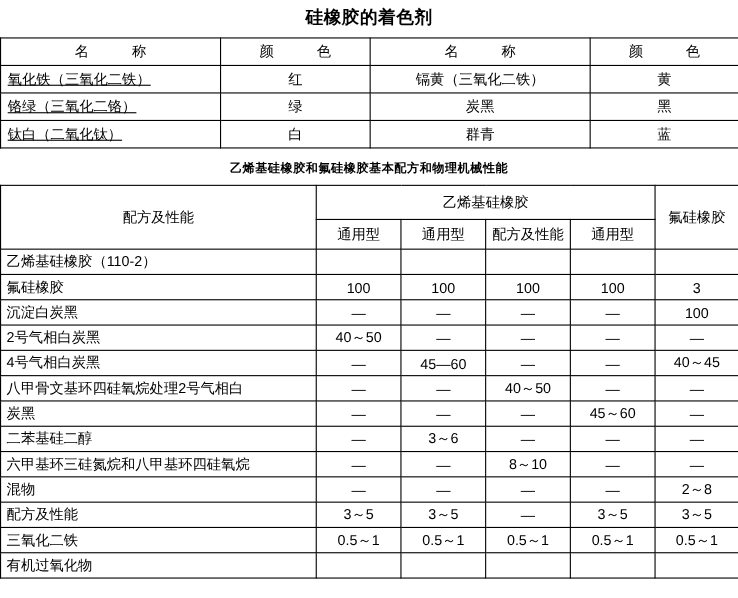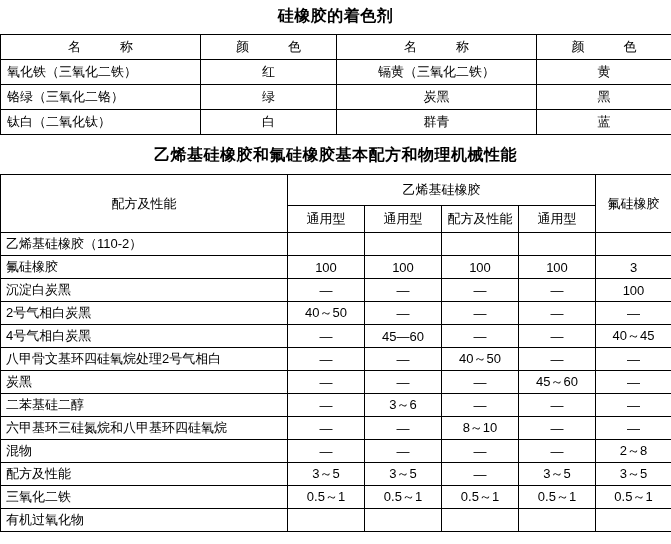--- a/index.html
+++ b/index.html
@@ -22,41 +22,42 @@
   .title {
     text-align: center;
     font-weight: bold;
     font-size: 16px;
     padding: 6px 0 7px 0;
     letter-spacing: 0.5px;
   }
   .title2 {
     text-align: center;
     font-weight: bold;
-    font-size: 16px;
+    font-size: 11px;
     padding: 10px 0 8px 0;
     letter-spacing: 0.5px;
   }
   table {
     border-collapse: collapse;
     width: 671px;
     table-layout: fixed;
   }
   table.t1 td {
     border: 1px solid #000000;
     height: 24px;
     font-size: 13px;
     text-align: center;
     vertical-align: middle;
     padding: 0 2px;
     margin-top: 45px;
   }
   table.t1 td.left {
     text-align: left;
     padding-left: 6px;
+    text-decoration: underline;
   }
   table.t2 td, table.t2 th {
     border: 1px solid #000000;
     font-size: 13px;
     text-align: center;
     vertical-align: middle;
     padding: 0 2px;
     font-weight: normal;
     height: 22px;
   }

